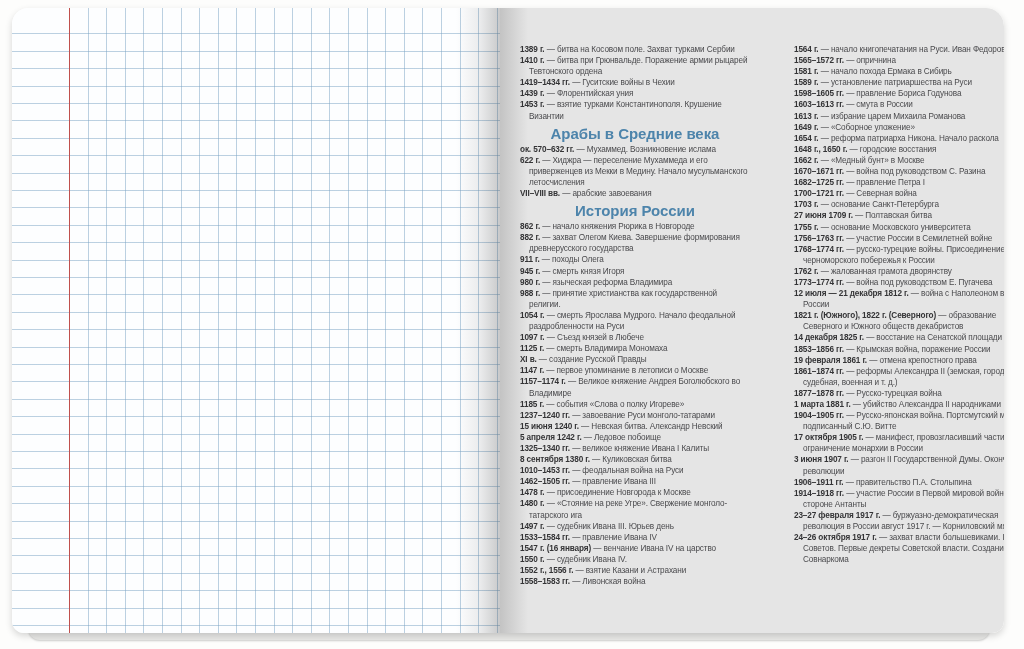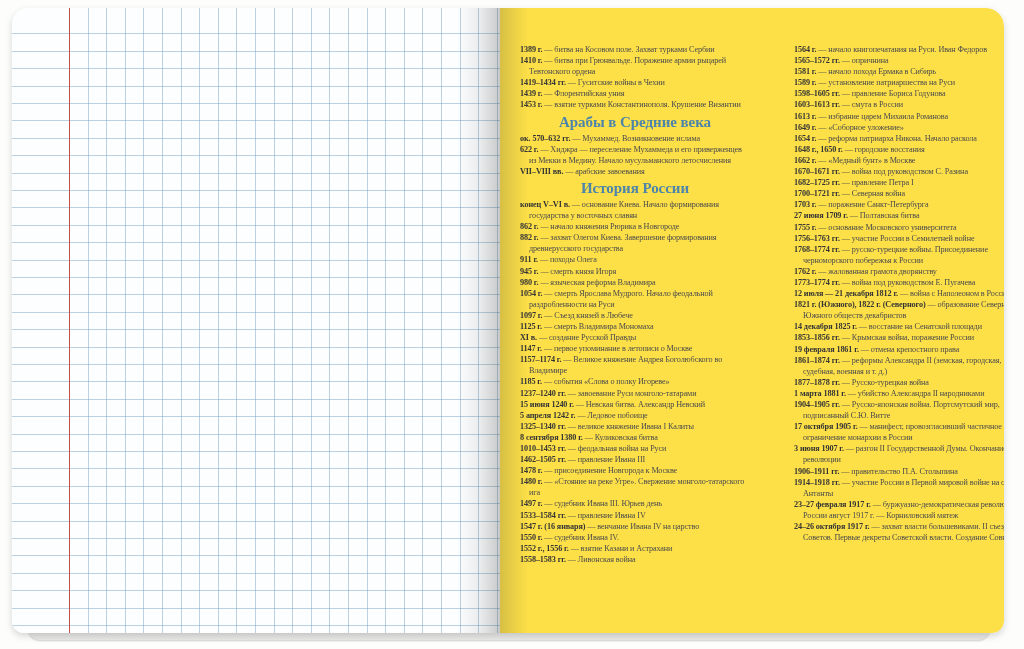--- a/index.html
+++ b/index.html
@@ -14,22 +14,22 @@
   
   .left-page{position:absolute;left:0;top:0;bottom:0;width:488px;background:#fdfeff;overflow:hidden;}
   .h-lines{position:absolute;left:0;right:0;top:9px;bottom:0;
            background:repeating-linear-gradient(to bottom,transparent 0 16.4px,rgba(122,163,196,.50) 16.4px 17.4px);}
   .v-lines{position:absolute;top:0;bottom:0;left:58px;right:0;
            background:repeating-linear-gradient(to right,transparent 0 17.6px,rgba(122,163,196,.50) 17.6px 18.6px);}
   .margin-line{position:absolute;top:0;bottom:0;left:57px;width:1.4px;background:#c0504d;}
   .left-gutter{position:absolute;top:0;bottom:0;right:0;width:44px;
                background:linear-gradient(to right,rgba(70,70,70,0) 0,rgba(70,70,70,.10) 55%,rgba(50,50,50,.26) 100%);}
   
-  .right-page{position:absolute;left:488px;top:0;bottom:0;right:0;background:#fde047;
-              border-radius:0 18px 12px 0;font-family:Liberation Serif, serif;}
+  .right-page{position:absolute;left:488px;top:0;bottom:0;right:0;background:#e5e5e5;
+              border-radius:0 18px 12px 0;}
   .right-gutter{position:absolute;top:0;bottom:0;left:0;width:28px;
                 background:linear-gradient(to right,rgba(60,60,60,.20),rgba(60,60,60,0));}
   .col{position:absolute;top:36px;}
   .col-0{left:20px;width:230px;}
   .col-1{left:248px;width:238px;margin-left:46px;}
   .entry{margin:0;padding-left:9px;text-indent:-9px;
          font-size:8.2px;line-height:11.1px;letter-spacing:-0.12px;color:#4a4a4d;}
   .entry b{font-weight:700;color:#343436;}
   .heading{font-size:15px;line-height:11px;font-weight:700;color:#4d84ab;
            text-align:center;margin:6px 0 5px;letter-spacing:-0.05px;}
@@ -54,26 +54,26 @@
           <p class="entry"><b>1389 г.</b><span> — битва на Косовом поле. Захват турками Сербии</span></p>
           <p class="entry"><b>1410 г.</b><span> — битва при Грюнвальде. Поражение армии рыцарей Тевтонского ордена</span></p>
           <p class="entry"><b>1419–1434 гг.</b><span> — Гуситские войны в Чехии</span></p>
           <p class="entry"><b>1439 г.</b><span> — Флорентийская уния</span></p>
           <p class="entry"><b>1453 г.</b><span> — взятие турками Константинополя. Крушение Византии</span></p>
           <div class="heading">Арабы в Средние века</div>
           <p class="entry"><b>ок. 570–632 гг.</b><span> — Мухаммед. Возникновение ислама</span></p>
           <p class="entry"><b>622 г.</b><span> — Хиджра — переселение Мухаммеда и его приверженцев из Мекки в Медину. Начало мусульманского летосчисления</span></p>
           <p class="entry"><b>VII–VIII вв.</b><span> — арабские завоевания</span></p>
           <div class="heading">История России</div>
-          <p class="entry"><b>конец V–VI в.</b><span> — основание Киева. Начало формирования государства у восточных славян</span></p>
           <p class="entry"><b>862 г.</b><span> — начало княжения Рюрика в Новгороде</span></p>
           <p class="entry"><b>882 г.</b><span> — захват Олегом Киева. Завершение формирования древнерусского государства</span></p>
           <p class="entry"><b>911 г.</b><span> — походы Олега</span></p>
           <p class="entry"><b>945 г.</b><span> — смерть князя Игоря</span></p>
           <p class="entry"><b>980 г.</b><span> — языческая реформа Владимира</span></p>
+          <p class="entry"><b>988 г.</b><span> — принятие христианства как государственной религии.</span></p>
           <p class="entry"><b>1054 г.</b><span> — смерть Ярослава Мудрого. Начало феодальной раздробленности на Руси</span></p>
           <p class="entry"><b>1097 г.</b><span> — Съезд князей в Любече</span></p>
           <p class="entry"><b>1125 г.</b><span> — смерть Владимира Мономаха</span></p>
           <p class="entry"><b>XI в.</b><span> — создание Русской Правды</span></p>
           <p class="entry"><b>1147 г.</b><span> — первое упоминание в летописи о Москве</span></p>
           <p class="entry"><b>1157–1174 г.</b><span> — Великое княжение Андрея Боголюбского во Владимире</span></p>
           <p class="entry"><b>1185 г.</b><span> — события «Слова о полку Игореве»</span></p>
           <p class="entry"><b>1237–1240 гг.</b><span> — завоевание Руси монголо-татарами</span></p>
           <p class="entry"><b>15 июня 1240 г.</b><span> — Невская битва. Александр Невский</span></p>
           <p class="entry"><b>5 апреля 1242 г.</b><span> — Ледовое побоище</span></p>
@@ -98,21 +98,21 @@
           <p class="entry"><b>1598–1605 гг.</b><span> — правление Бориса Годунова</span></p>
           <p class="entry"><b>1603–1613 гг.</b><span> — смута в России</span></p>
           <p class="entry"><b>1613 г.</b><span> — избрание царем Михаила Романова</span></p>
           <p class="entry"><b>1649 г.</b><span> — «Соборное уложение»</span></p>
           <p class="entry"><b>1654 г.</b><span> — реформа патриарха Никона. Начало раскола</span></p>
           <p class="entry"><b>1648 г., 1650 г.</b><span> — городские восстания</span></p>
           <p class="entry"><b>1662 г.</b><span> — «Медный бунт» в Москве</span></p>
           <p class="entry"><b>1670–1671 гг.</b><span> — война под руководством С. Разина</span></p>
           <p class="entry"><b>1682–1725 гг.</b><span> — правление Петра I</span></p>
           <p class="entry"><b>1700–1721 гг.</b><span> — Северная война</span></p>
-          <p class="entry"><b>1703 г.</b><span> — поражение Санкт-Петербурга</span></p>
+          <p class="entry"><b>1703 г.</b><span> — основание Санкт-Петербурга</span></p>
           <p class="entry"><b>27 июня 1709 г.</b><span> — Полтавская битва</span></p>
           <p class="entry"><b>1755 г.</b><span> — основание Московского университета</span></p>
           <p class="entry"><b>1756–1763 гг.</b><span> — участие России в Семилетней войне</span></p>
           <p class="entry"><b>1768–1774 гг.</b><span> — русско-турецкие войны. Присоединение черноморского побережья к России</span></p>
           <p class="entry"><b>1762 г.</b><span> — жалованная грамота дворянству</span></p>
           <p class="entry"><b>1773–1774 гг.</b><span> — война под руководством Е. Пугачева</span></p>
           <p class="entry"><b>12 июля — 21 декабря 1812 г.</b><span> — война с Наполеоном в России</span></p>
           <p class="entry"><b>1821 г. (Южного), 1822 г. (Северного)</b><span> — образование Северного и Южного обществ декабристов</span></p>
           <p class="entry"><b>14 декабря 1825 г.</b><span> — восстание на Сенатской площади</span></p>
           <p class="entry"><b>1853–1856 гг.</b><span> — Крымская война, поражение России</span></p>

